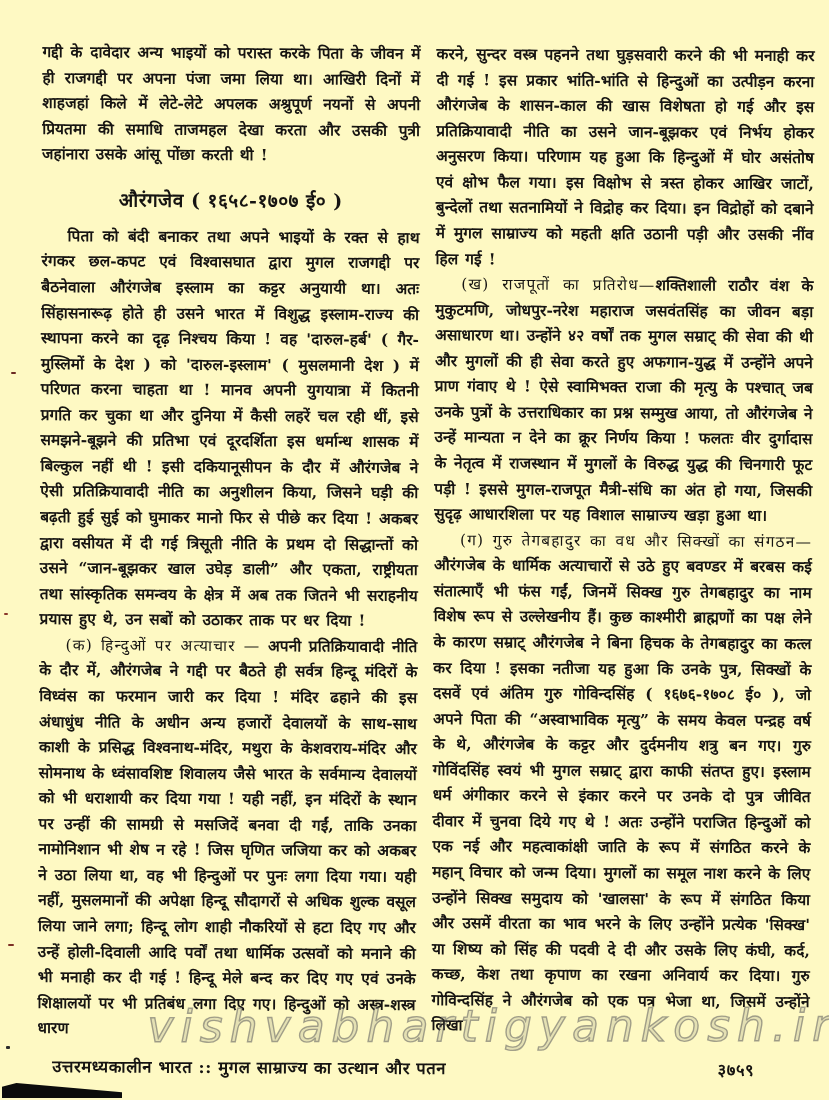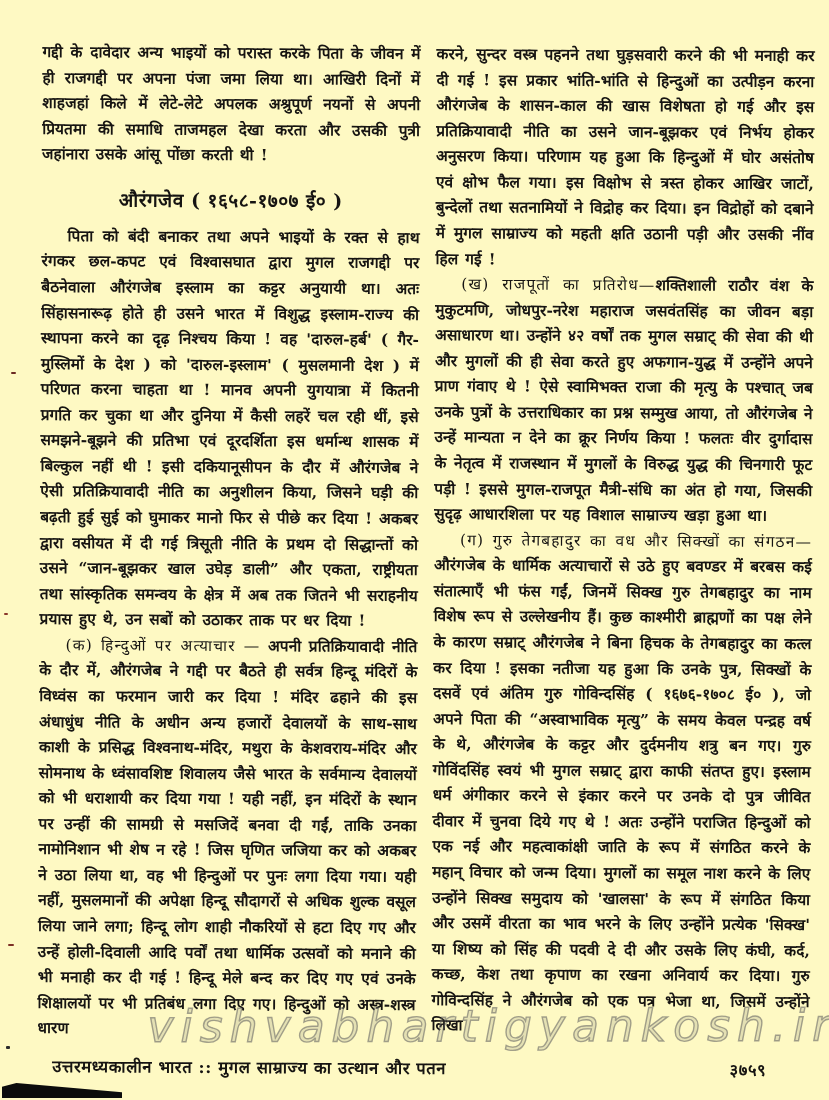--- a/index.html
+++ b/index.html
@@ -60,21 +60,21 @@
     top: 1056px;
     left: 55px;
     width: 730px;
     display: flex;
     justify-content: space-between;
     align-items: baseline;
     font-size: 16.5px;
     font-weight: bold;
     letter-spacing: 0.6px;
   }
-  .footer .pageno { margin-right: 16px; }
+  .footer .pageno { margin-right: 28px; }
   .watermark {
     position: absolute;
     top: 1000px;
     left: 150px;
     width: 620px;
     font-family: "DejaVu Sans", sans-serif;
     font-style: italic;
     font-size: 44px;
     letter-spacing: 7px;
     color: rgba(110, 110, 110, 0.18);

